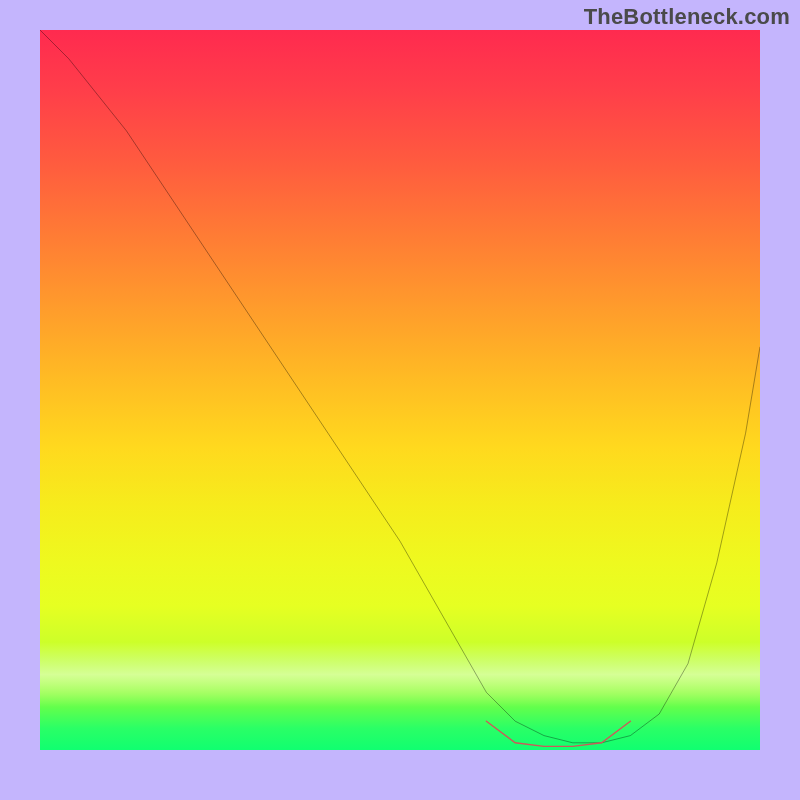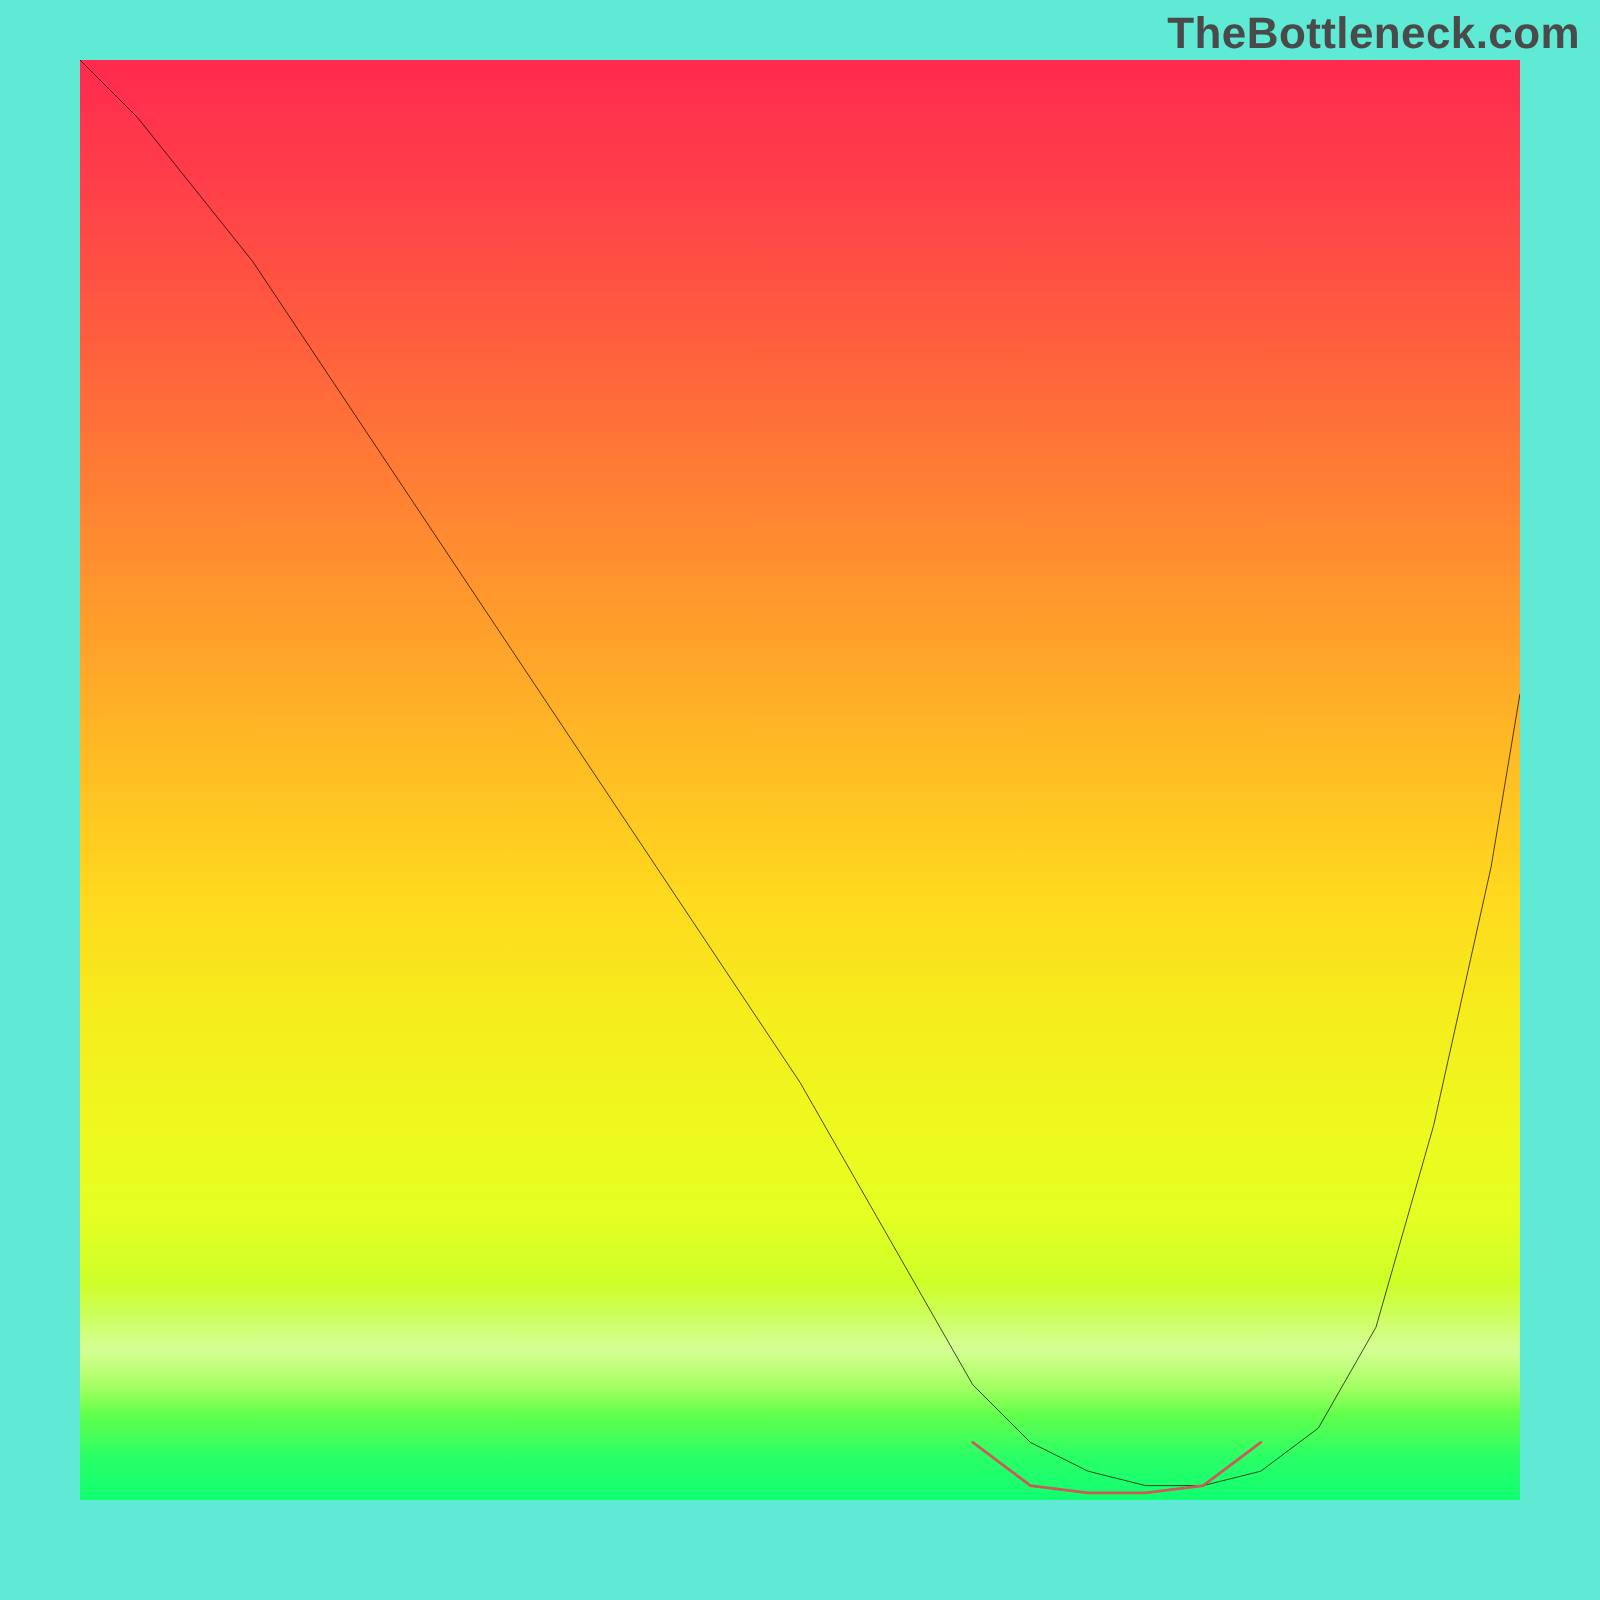--- a/index.html
+++ b/index.html
@@ -8,21 +8,21 @@
     width: 800px;
     height: 800px;
     background: #000;
     overflow: hidden;
     font-family: Arial, Helvetica, sans-serif;
   }
   .frame {
     position: relative;
     width: 800px;
     height: 800px;
-    background: #5eead4;
+    background: #c4b5fd;
   }
   .watermark {
     position: absolute;
     top: 4px;
     right: 10px;
     color: #4a4a4a;
     font-size: 22px;
     font-weight: bold;
     letter-spacing: 0.2px;
     z-index: 5;

